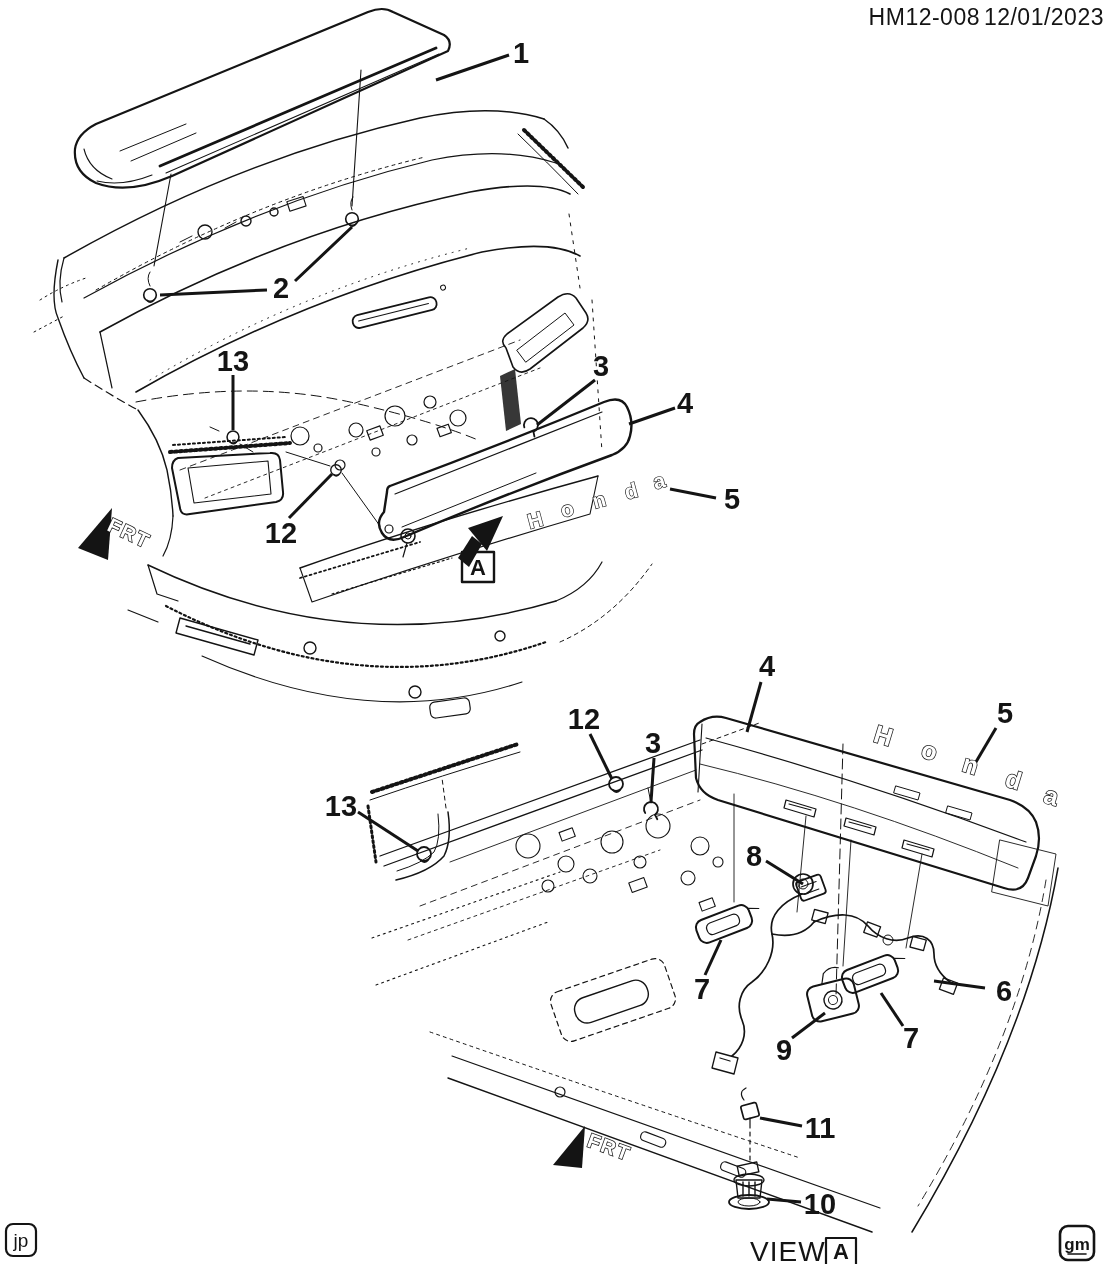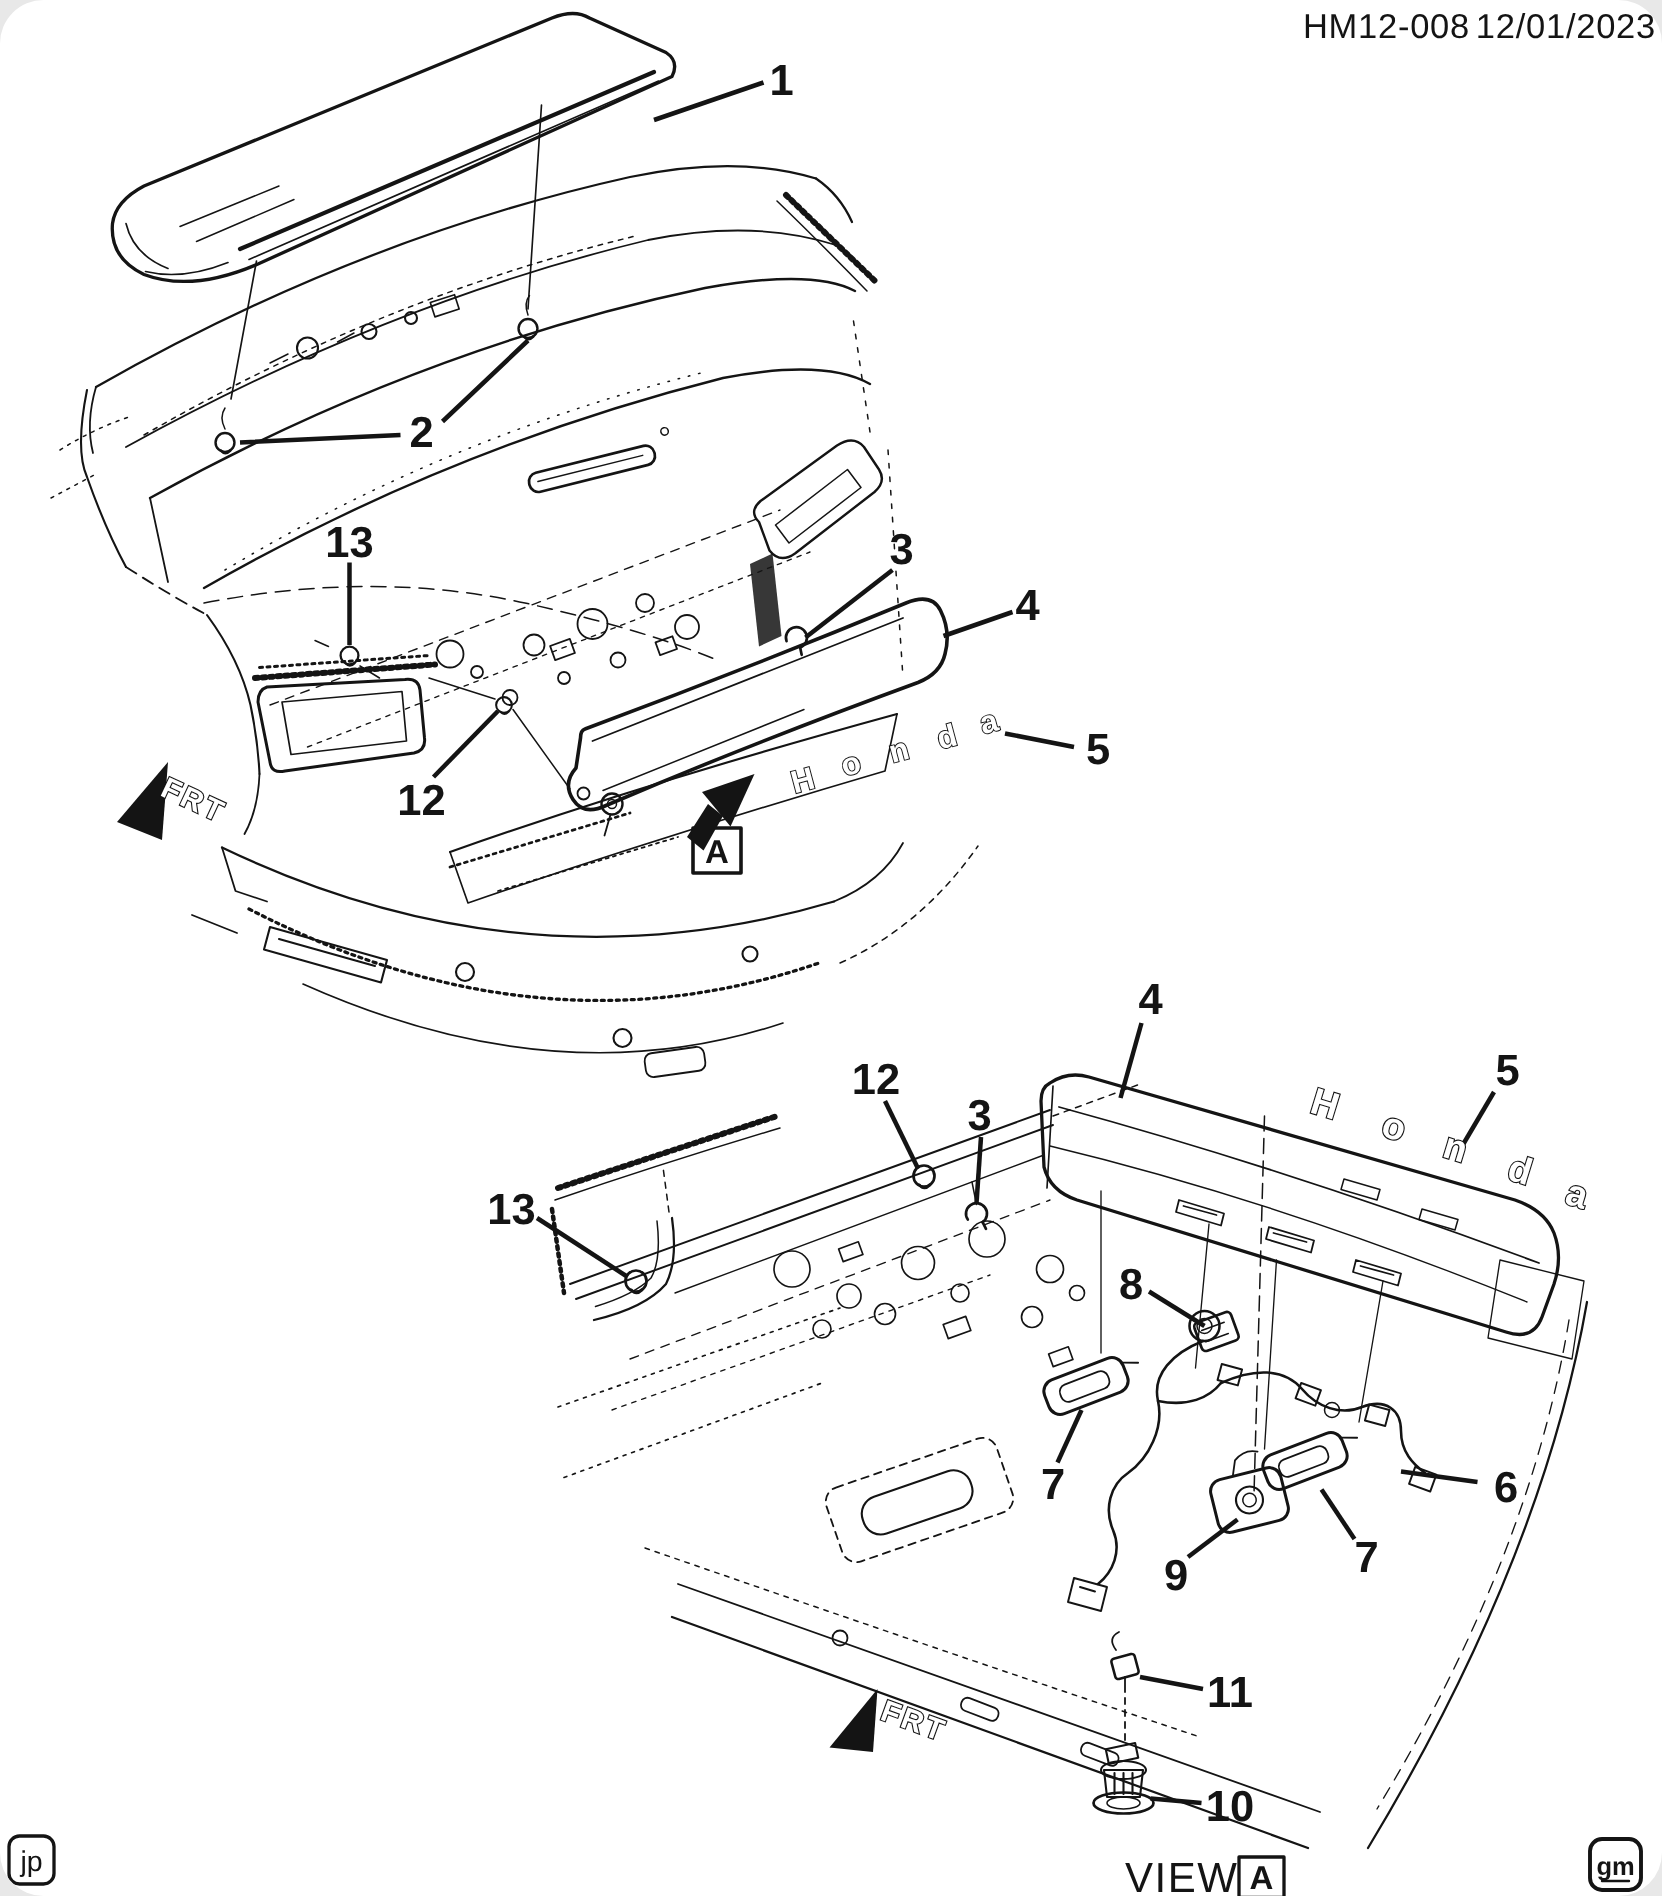--- a/index.html
+++ b/index.html
@@ -1,18 +1,18 @@
 <!DOCTYPE html>
 <html style="--ink: #141414; --paper: #ffffff;"><head>
 <meta charset="utf-8">
 <title>Parts Diagram</title>
 <style>
   :root { --ink:#141414; --paper:#ffffff; }
   html,body{margin:0;padding:0;background:#e8e8e8;}
-  .page{position:relative;width:1108px;height:1264px;margin:0 auto;background:var(--paper);overflow:hidden;border-radius:29px;}
+  .page{position:relative;width:1108px;height:1264px;margin:0 auto;background:var(--paper);overflow:hidden;}
   svg{display:block;}
   text{font-family:"Liberation Sans", sans-serif; fill:var(--ink); stroke:none;}
   .hdr{font-size:23px; text-anchor:end; letter-spacing:.5px;}
   .callout{font-size:29px; font-weight:bold; text-anchor:middle;}
   .marker{font-size:22px; font-weight:bold; text-anchor:middle;}
   .viewlbl{font-size:28px; letter-spacing:1px;}
   .stamp{font-size:19px; text-anchor:middle;}
   .stampb{font-size:17px; font-weight:bold; text-anchor:middle;}
   .emblem{font-size:21px; font-weight:bold; text-anchor:middle; fill:#fff; stroke:var(--ink); stroke-width:1.3px; paint-order:stroke;}
   .emblemb{font-size:25px; font-weight:bold; text-anchor:middle; fill:#fff; stroke:var(--ink); stroke-width:1.5px; paint-order:stroke;}

